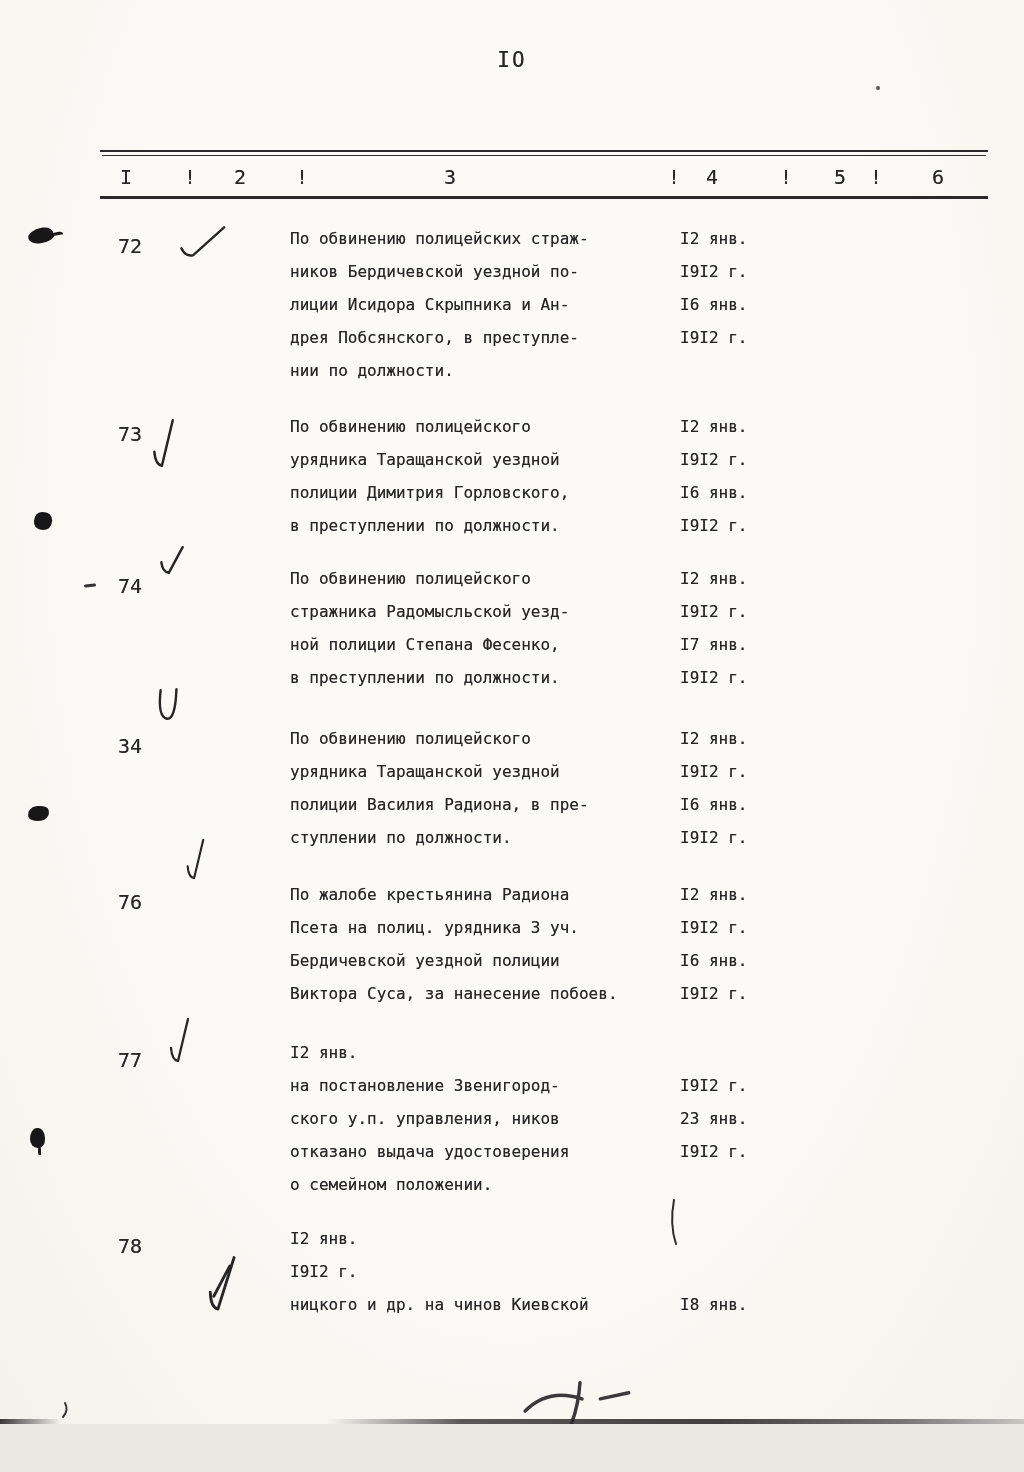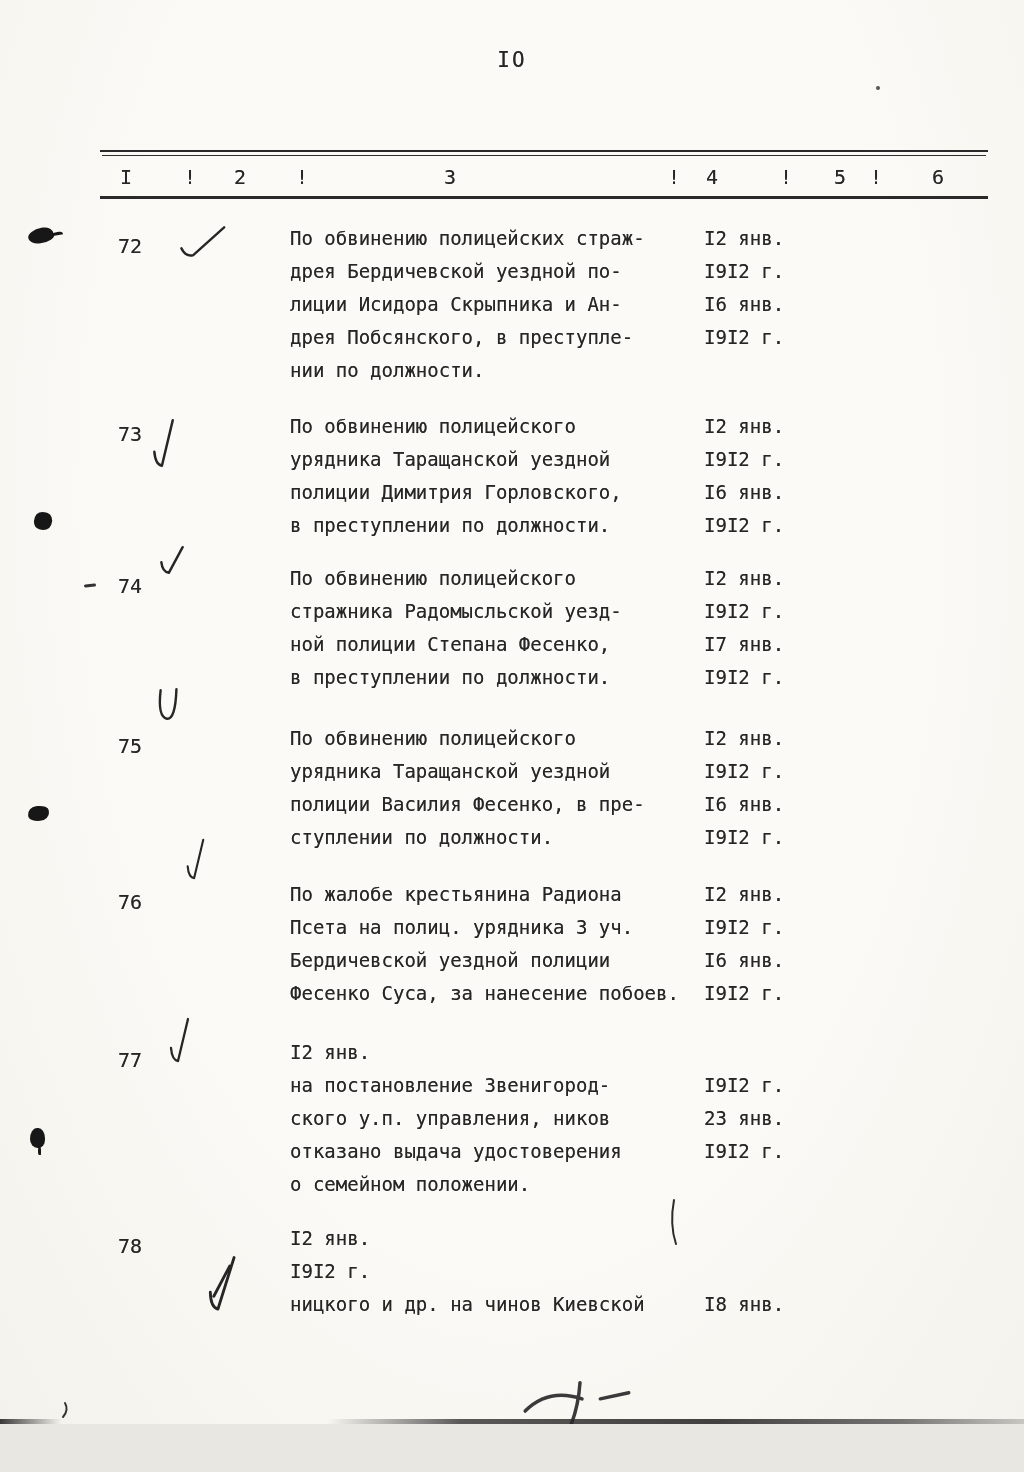--- a/index.html
+++ b/index.html
@@ -40,21 +40,21 @@
 
   
   .entry{position:absolute;left:0;width:1024px;}
   .e0{top:222px;} .e1{top:410px;} .e2{top:562px;} .e3{top:722px;}
   .e4{top:878px;} .e5{top:1036px;} .e6{top:1222px;}
   .num{
     position:absolute;left:118px;top:8px;
     font-size:20px;line-height:33px;
   }
   .body{position:absolute;left:290px;top:0;width:530px;}
-  .line{display:flex;line-height:33px;font-size:19px;gap:24px;}
+  .line{display:flex;line-height:33px;font-size:16px;}
   .txt{width:390px;white-space:pre;}
   .date{white-space:pre;}
 
   
   .check{position:absolute;}
   .chk0{left:178px;top:224px;width:50px;height:36px;transform:rotate(-3deg);}
   .chk1{left:150px;top:416px;width:26px;height:54px;}
   .chk2{left:158px;top:544px;width:28px;height:32px;}
   .chk3{left:156px;top:684px;width:24px;height:40px;}
   .chk4{left:184px;top:834px;width:22px;height:50px;}
@@ -108,21 +108,21 @@
   </div>
 
   <section class="entry e0 ink">
     <div class="num">72</div>
     <div class="body">
       <div class="line">
           <span class="txt">По обвинению полицейских страж-</span>
           <span class="date">I2 янв.</span>
         </div>
       <div class="line">
-          <span class="txt">дрея Бердичевской уездной по-</span>
+          <span class="txt">ников Бердичевской уездной по-</span>
           <span class="date">I9I2 г.</span>
         </div>
       <div class="line">
           <span class="txt">лиции Исидора Скрыпника и Ан-</span>
           <span class="date">I6 янв.</span>
         </div>
       <div class="line">
           <span class="txt">дрея Побсянского, в преступле-</span>
           <span class="date">I9I2 г.</span>
         </div>
@@ -171,32 +171,32 @@
           <span class="date">I7 янв.</span>
         </div>
       <div class="line">
           <span class="txt">в преступлении по должности.</span>
           <span class="date">I9I2 г.</span>
         </div>
     </div>
   </section>
 
   <section class="entry e3 ink">
-    <div class="num">75</div>
+    <div class="num">34</div>
     <div class="body">
       <div class="line">
           <span class="txt">По обвинению полицейского</span>
           <span class="date">I2 янв.</span>
         </div>
       <div class="line">
           <span class="txt">урядника Таращанской уездной</span>
           <span class="date">I9I2 г.</span>
         </div>
       <div class="line">
-          <span class="txt">полиции Василия Фесенко, в пре-</span>
+          <span class="txt">полиции Василия Радиона, в пре-</span>
           <span class="date">I6 янв.</span>
         </div>
       <div class="line">
           <span class="txt">ступлении по должности.</span>
           <span class="date">I9I2 г.</span>
         </div>
     </div>
   </section>
 
   <section class="entry e4 ink">
@@ -208,21 +208,21 @@
         </div>
       <div class="line">
           <span class="txt">Псета на полиц. урядника 3 уч.</span>
           <span class="date">I9I2 г.</span>
         </div>
       <div class="line">
           <span class="txt">Бердичевской уездной полиции</span>
           <span class="date">I6 янв.</span>
         </div>
       <div class="line">
-          <span class="txt">Фесенко Суса, за нанесение побоев.</span>
+          <span class="txt">Виктора Суса, за нанесение побоев.</span>
           <span class="date">I9I2 г.</span>
         </div>
     </div>
   </section>
 
   <section class="entry e5 ink">
     <div class="num">77</div>
     <div class="body">
       <div class="line">
           <span class="date">I2 янв.</span>

